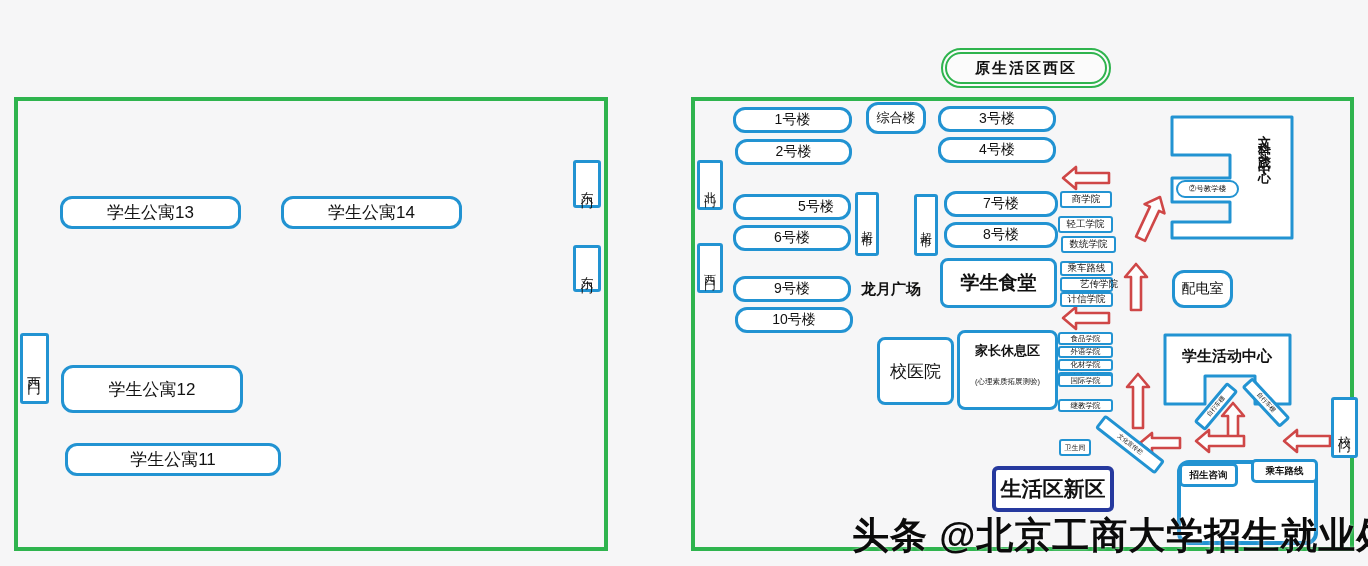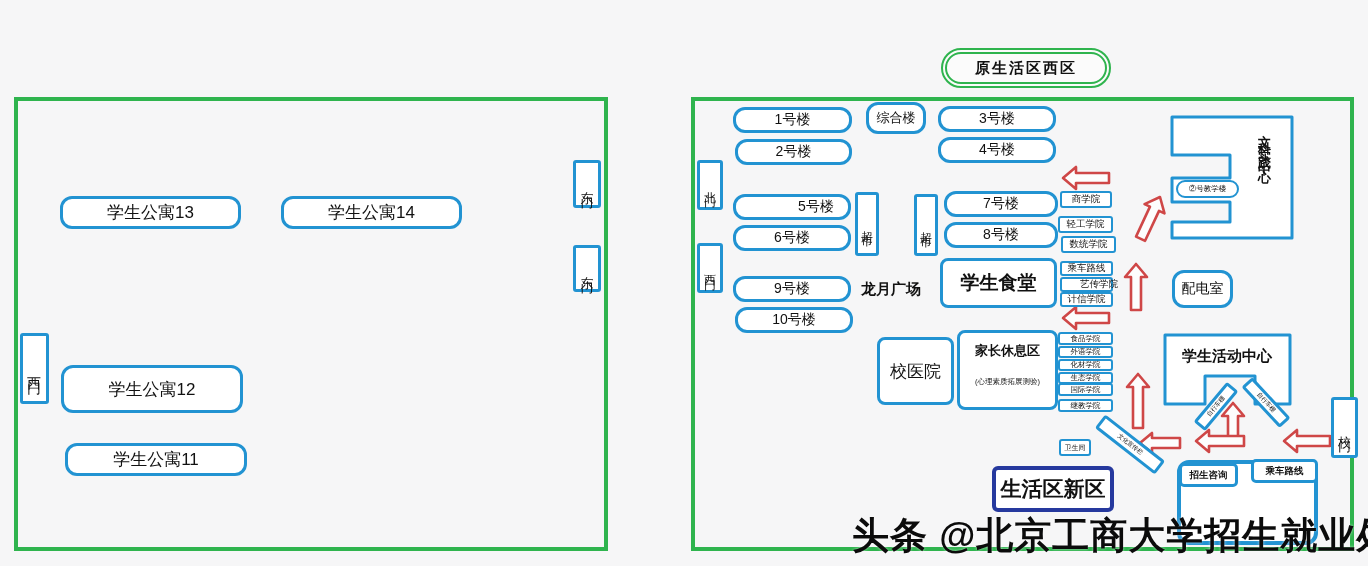--- a/index.html
+++ b/index.html
@@ -98,21 +98,21 @@
       <path transform="translate(1284,441)" d="M0 0 L13 -11 L13 -5 L46 -5 L46 5 L13 5 L13 11 Z"></path>
     </g>
   </svg>
 
   <div class="boxlayer">
 
 
     <div class="bbox big" style="left:60px;top:196px;width:181px;height:33px;">学生公寓13</div>
     <div class="bbox big" style="left:281px;top:196px;width:181px;height:33px;">学生公寓14</div>
     <div class="bbox big" style="left:61px;top:325px;width:182px;height:48px;margin-top:40px;">学生公寓12</div>
-    <div class="bbox big" style="left:65px;top:443px;width:182px;height:33px;">学生公寓11</div>
+    <div class="bbox big" style="left:65px;top:443px;width:216px;height:33px;">学生公寓11</div>
 
     <div class="vbox" style="left:20px;top:333px;width:29px;height:71px;font-size:14px;">西门</div>
     <div class="vbox" style="left:573px;top:160px;width:28px;height:48px;">东门</div>
     <div class="vbox" style="left:573px;top:245px;width:28px;height:47px;">东门</div>
 
     <div class="capsule" style="left:941px;top:48px;width:170px;height:40px;">
       <span>原生活区西区</span>
     </div>
 
     <div class="bbox" style="left:733px;top:107px;width:119px;height:26px;">1号楼</div>
@@ -150,21 +150,21 @@
 
     <div class="rest" style="left:957px;top:330px;width:101px;height:80px;">
       <span class="t1">家长休息区</span>
       <span class="t2">(心理素质拓展测验)</span>
     </div>
 
     <div class="bbox tag-s" style="left:1058px;top:332px;width:55px;height:13px;">食品学院</div>
     <div class="bbox tag-s" style="left:1058px;top:346px;width:55px;height:12px;">外语学院</div>
     <div class="bbox tag-s" style="left:1058px;top:359px;width:55px;height:12px;">化材学院</div>
     <div class="bbox tag-s" style="left:1058px;top:372px;width:55px;height:12px;">生态学院</div>
-    <div class="bbox tag-s" style="left:1058px;top:383px;width:55px;height:13px;">国际学院</div>
+    <div class="bbox tag-s" style="left:1058px;top:374px;width:55px;height:13px;">国际学院</div>
     <div class="bbox tag-s" style="left:1058px;top:399px;width:55px;height:13px;text-align:right;">继教学院</div>
 
     <div class="vtext" style="left:1255px;top:124px;height:112px;">文科实践中心</div>
     <div class="pill" style="left:1176px;top:180px;width:63px;height:18px;">②号教学楼</div>
 
     <div class="bbox" style="left:1172px;top:270px;width:61px;height:38px;">配电室</div>
 
     <div class="plain-label" style="left:1182px;top:347px;font-size:15px;">学生活动中心</div>
 
     <div class="tilt" style="left:1190px;top:399px;width:52px;height:15px;transform:rotate(-50deg);">自行车棚</div>

